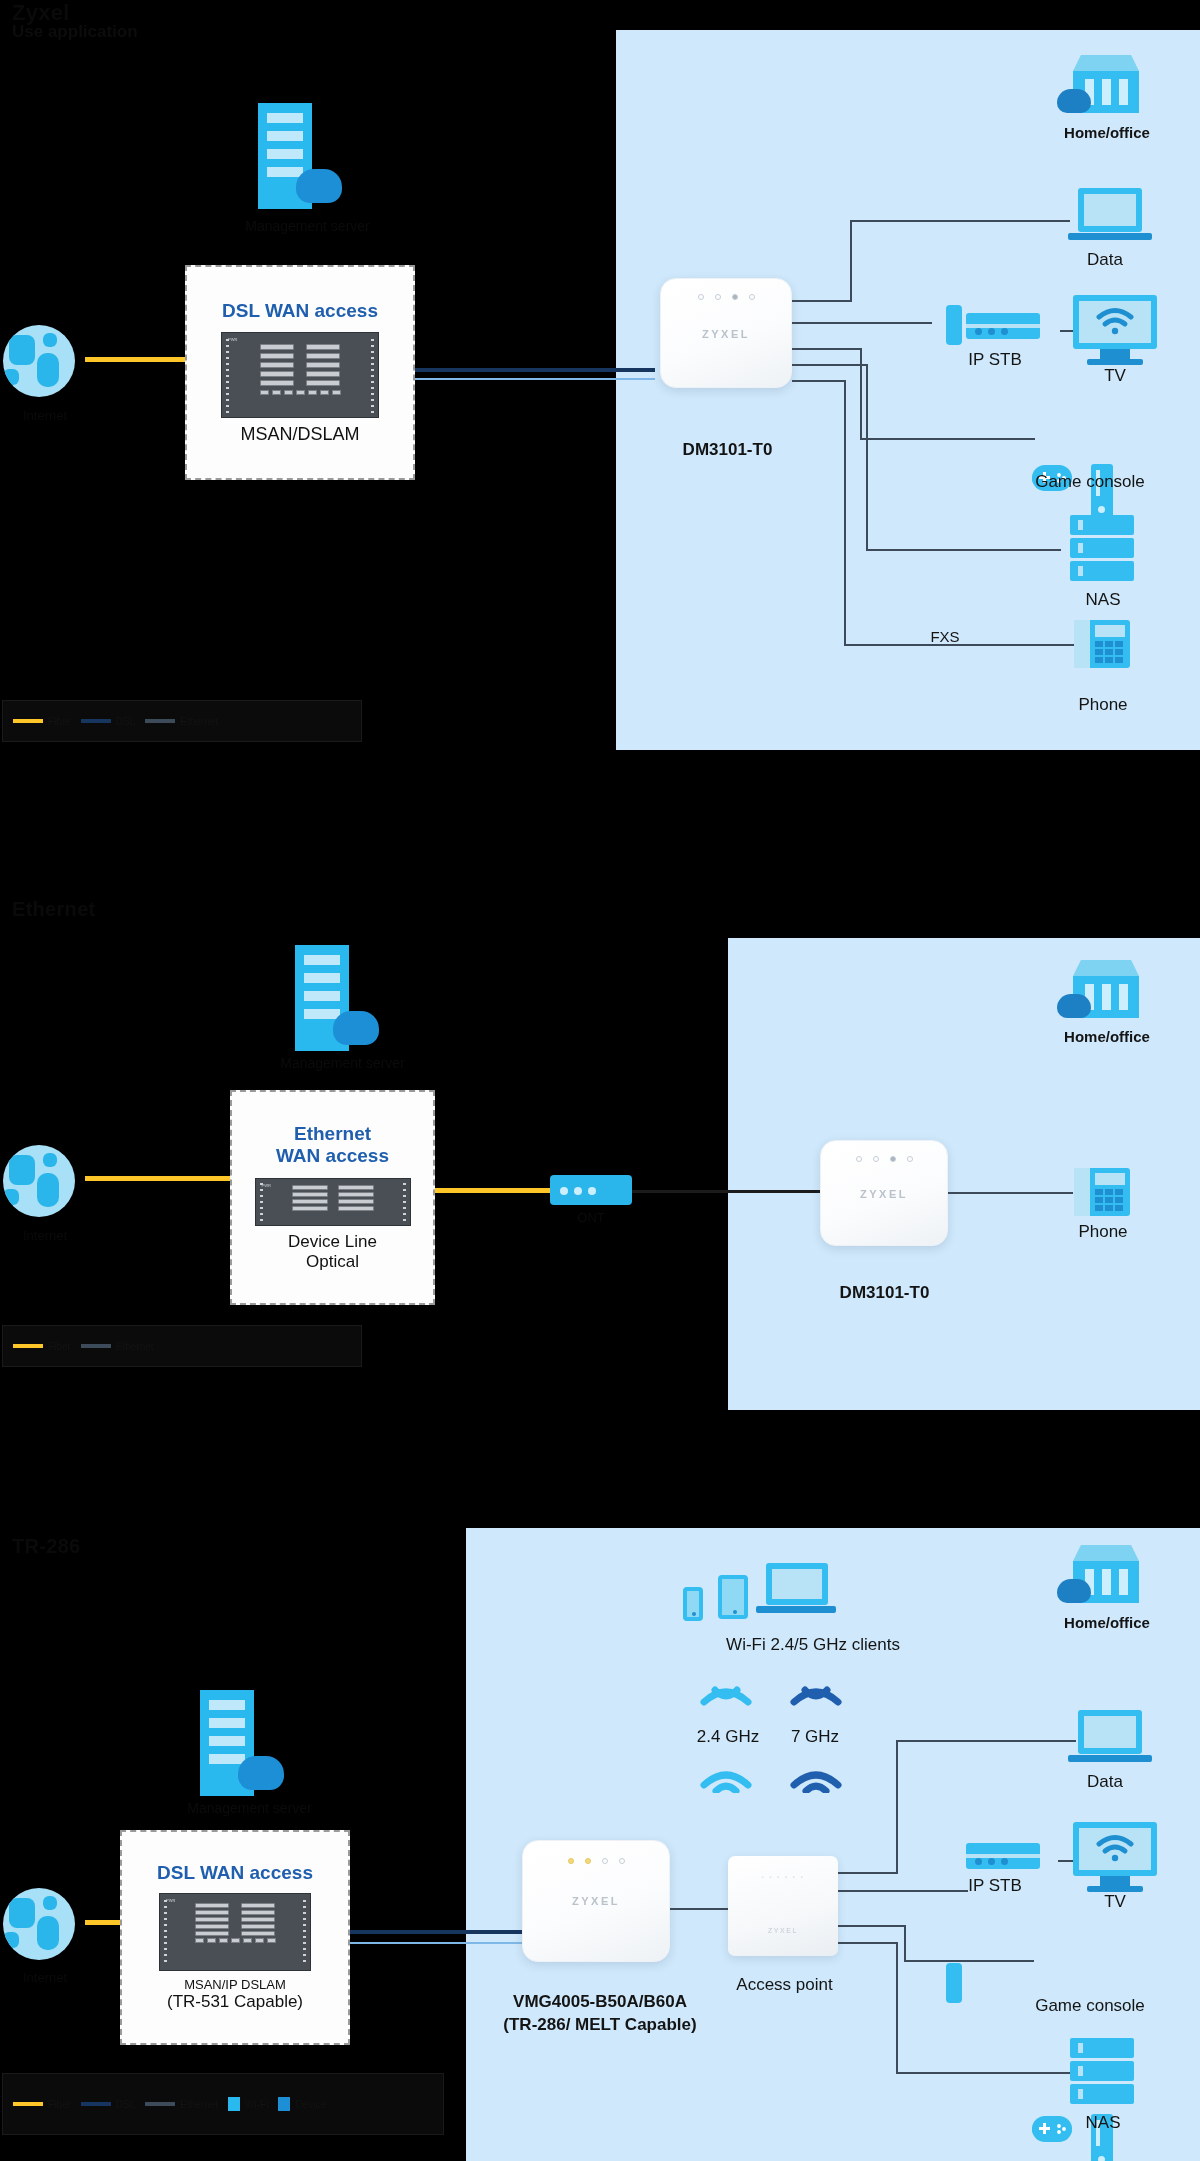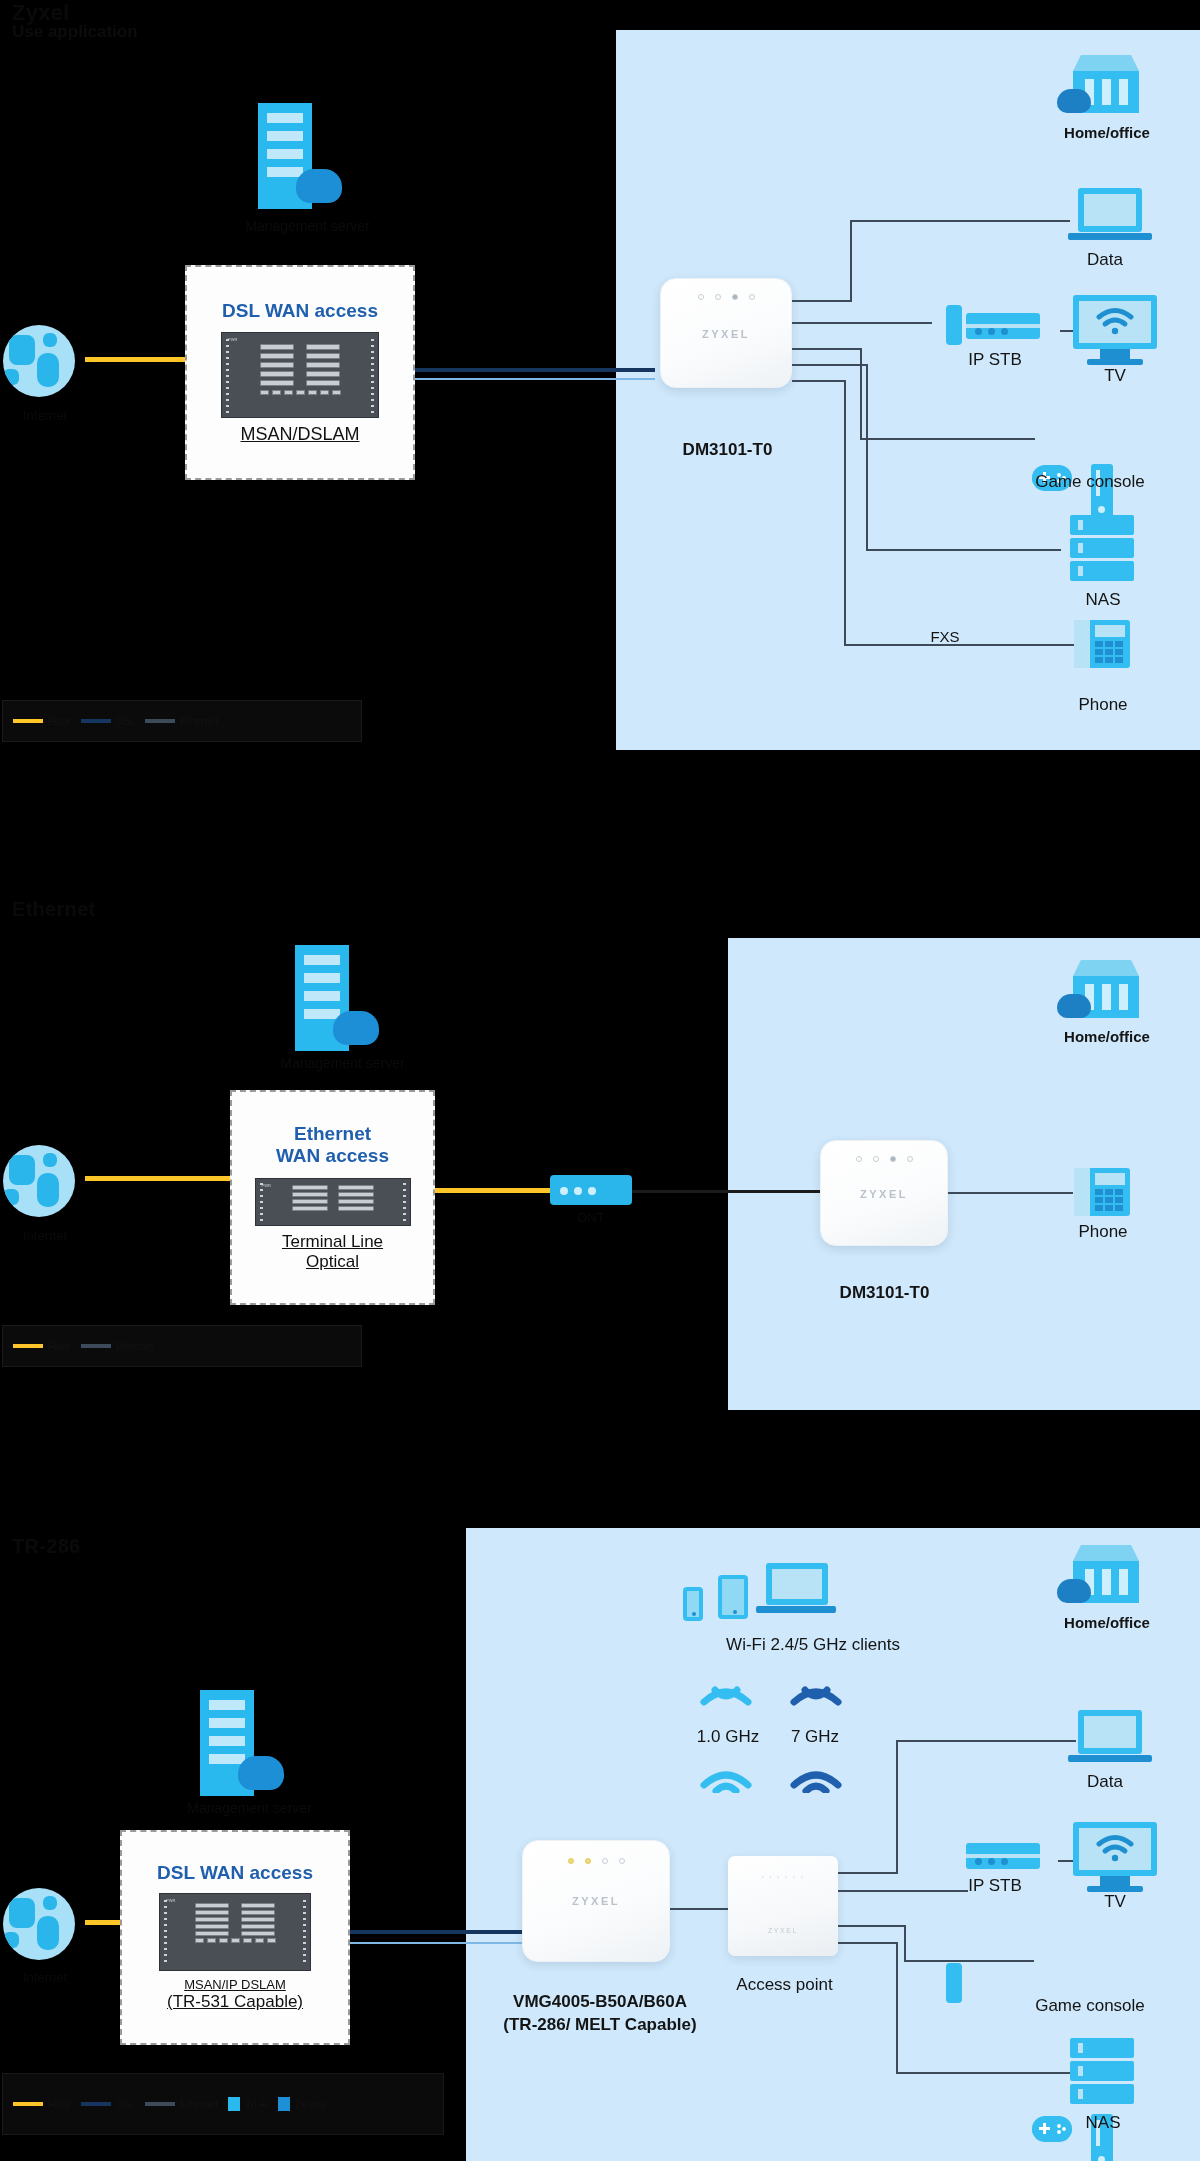--- a/index.html
+++ b/index.html
@@ -39,21 +39,20 @@
     color: #1f5fae;
     font-weight: 700;
     text-align: center;
     line-height: 1.18;
   }
   .wan-caption {
     color: #111;
     text-align: right;
     line-height: 1.2;
     margin-top: 6px;
-    text-decoration: underline;
   }
   .dev-label {
     position: absolute;
     color: #141414;
     text-align: center;
     line-height: 1.2;
     white-space: nowrap;
   }
   .dev-label.bold { font-weight: 700; }
   .line { position: absolute; background: #3c4a5a; }
@@ -412,21 +411,21 @@
           <div class="slot" style="height:5px;width:36px;"></div>
       </div>
       <div class="col" style="gap:2px;">
         <div class="slot" style="height:5px;width:36px;"></div>
           <div class="slot" style="height:5px;width:36px;"></div>
         <div class="slot" style="height:5px;width:36px;"></div>
           <div class="slot" style="height:5px;width:36px;"></div>
       </div>
     </div>
   </div>
-  <div class="wan-caption" style="font-size:17px;">Terminal Line</div>
+  <div class="wan-caption" style="font-size:17px;">Device Line</div>
   <div class="wan-caption" style="font-size:17px; margin-top:0;">Optical</div>
 </div>
 
 <div class="line line-yellow" style="left:435px; top:1188px; width:115px;"></div>
 <div class="ico" style="left:550px; top:1175px; width:82px; height:30px; background:#2ab6ea; border-radius:4px;">
   <div style="position:absolute;left:10px;top:12px;width:8px;height:8px;border-radius:50%;background:#cdeefc;"></div>
   <div style="position:absolute;left:24px;top:12px;width:8px;height:8px;border-radius:50%;background:#cdeefc;"></div>
   <div style="position:absolute;left:38px;top:12px;width:8px;height:8px;border-radius:50%;background:#cdeefc;"></div>
 </div>
 <div class="dev-label" style="left:550px; top:1210px; width:82px; font-size:13px; color:#0b0b0b;">ONT</div>
@@ -601,21 +600,21 @@
     <path d="M4 22 Q26 2 48 22" stroke="#33bdf0" stroke-width="7" fill="none" stroke-linecap="round"></path>
     <path d="M15 10 Q26 22 37 10" stroke="#33bdf0" stroke-width="7" fill="none" stroke-linecap="round"></path>
   </svg>
 </div>
 <div class="ico" style="left:790px; top:1680px;">
   <svg width="52" height="30" viewBox="0 0 52 30">
     <path d="M4 22 Q26 2 48 22" stroke="#1f5fae" stroke-width="7" fill="none" stroke-linecap="round"></path>
     <path d="M15 10 Q26 22 37 10" stroke="#1f5fae" stroke-width="7" fill="none" stroke-linecap="round"></path>
   </svg>
 </div>
-<div class="dev-label" style="left:683px; top:1727px; width:90px; font-size:17px;">1.0 GHz</div>
+<div class="dev-label" style="left:683px; top:1727px; width:90px; font-size:17px;">2.4 GHz</div>
 <div class="dev-label" style="left:775px; top:1727px; width:80px; font-size:17px;">7 GHz</div>
 
 <div class="ico" style="left:700px; top:1765px;">
   <svg width="52" height="28" viewBox="0 0 52 28">
     <path d="M4 20 Q26 0 48 20" stroke="#33bdf0" stroke-width="7" fill="none" stroke-linecap="round"></path>
     <path d="M16 26 Q26 16 36 26" stroke="#33bdf0" stroke-width="7" fill="none" stroke-linecap="round"></path>
   </svg>
 </div>
 <div class="ico" style="left:790px; top:1765px;">
   <svg width="52" height="28" viewBox="0 0 52 28">

